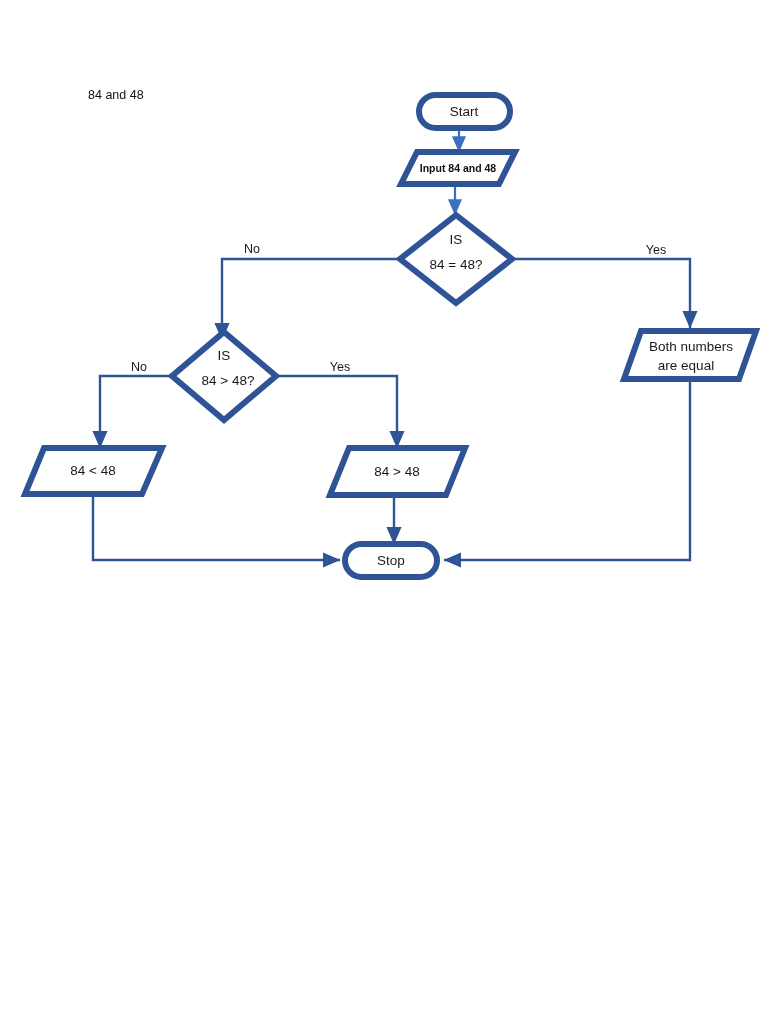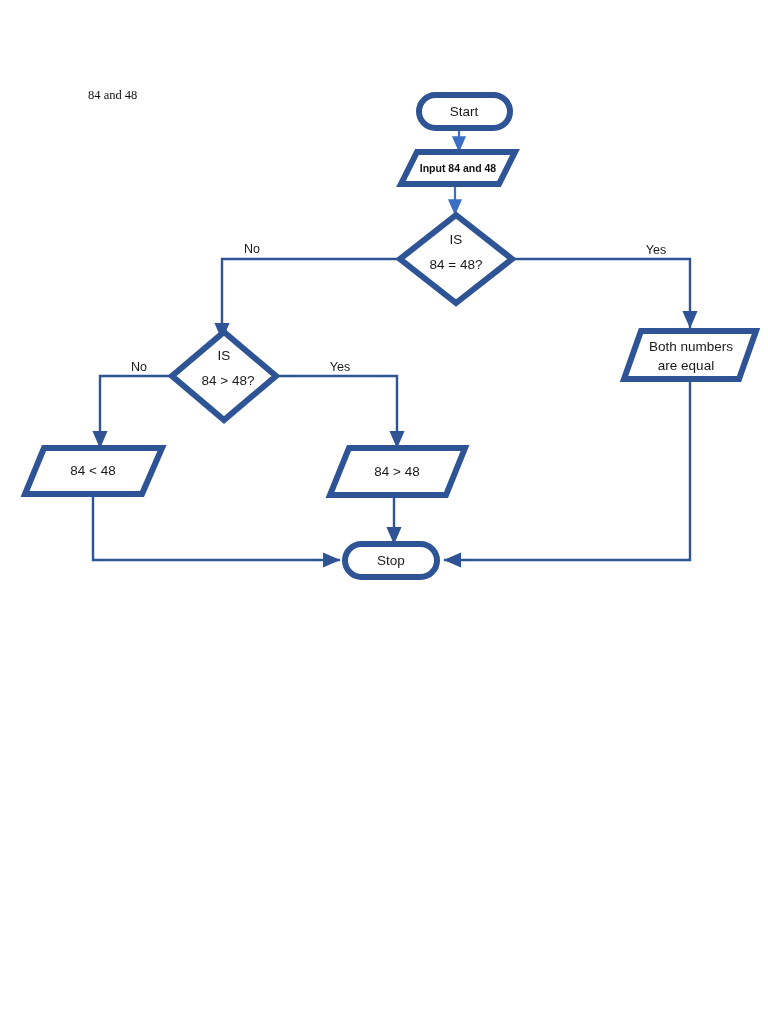--- a/index.html
+++ b/index.html
@@ -24,21 +24,20 @@
     background: #ffffff;
   }
   #corner-note {
     position: absolute;
     left: 88px;
     top: 86px;
     font-size: 12.5px;
     line-height: 18px;
     color: #111111;
     white-space: nowrap;
-    font-family: Liberation Serif, serif;
   }
   #flow-svg {
     position: absolute;
     left: 0;
     top: 0;
   }
   .shape-stroke {
     stroke: #2e5496;
     stroke-width: 6;
     stroke-linejoin: miter;

